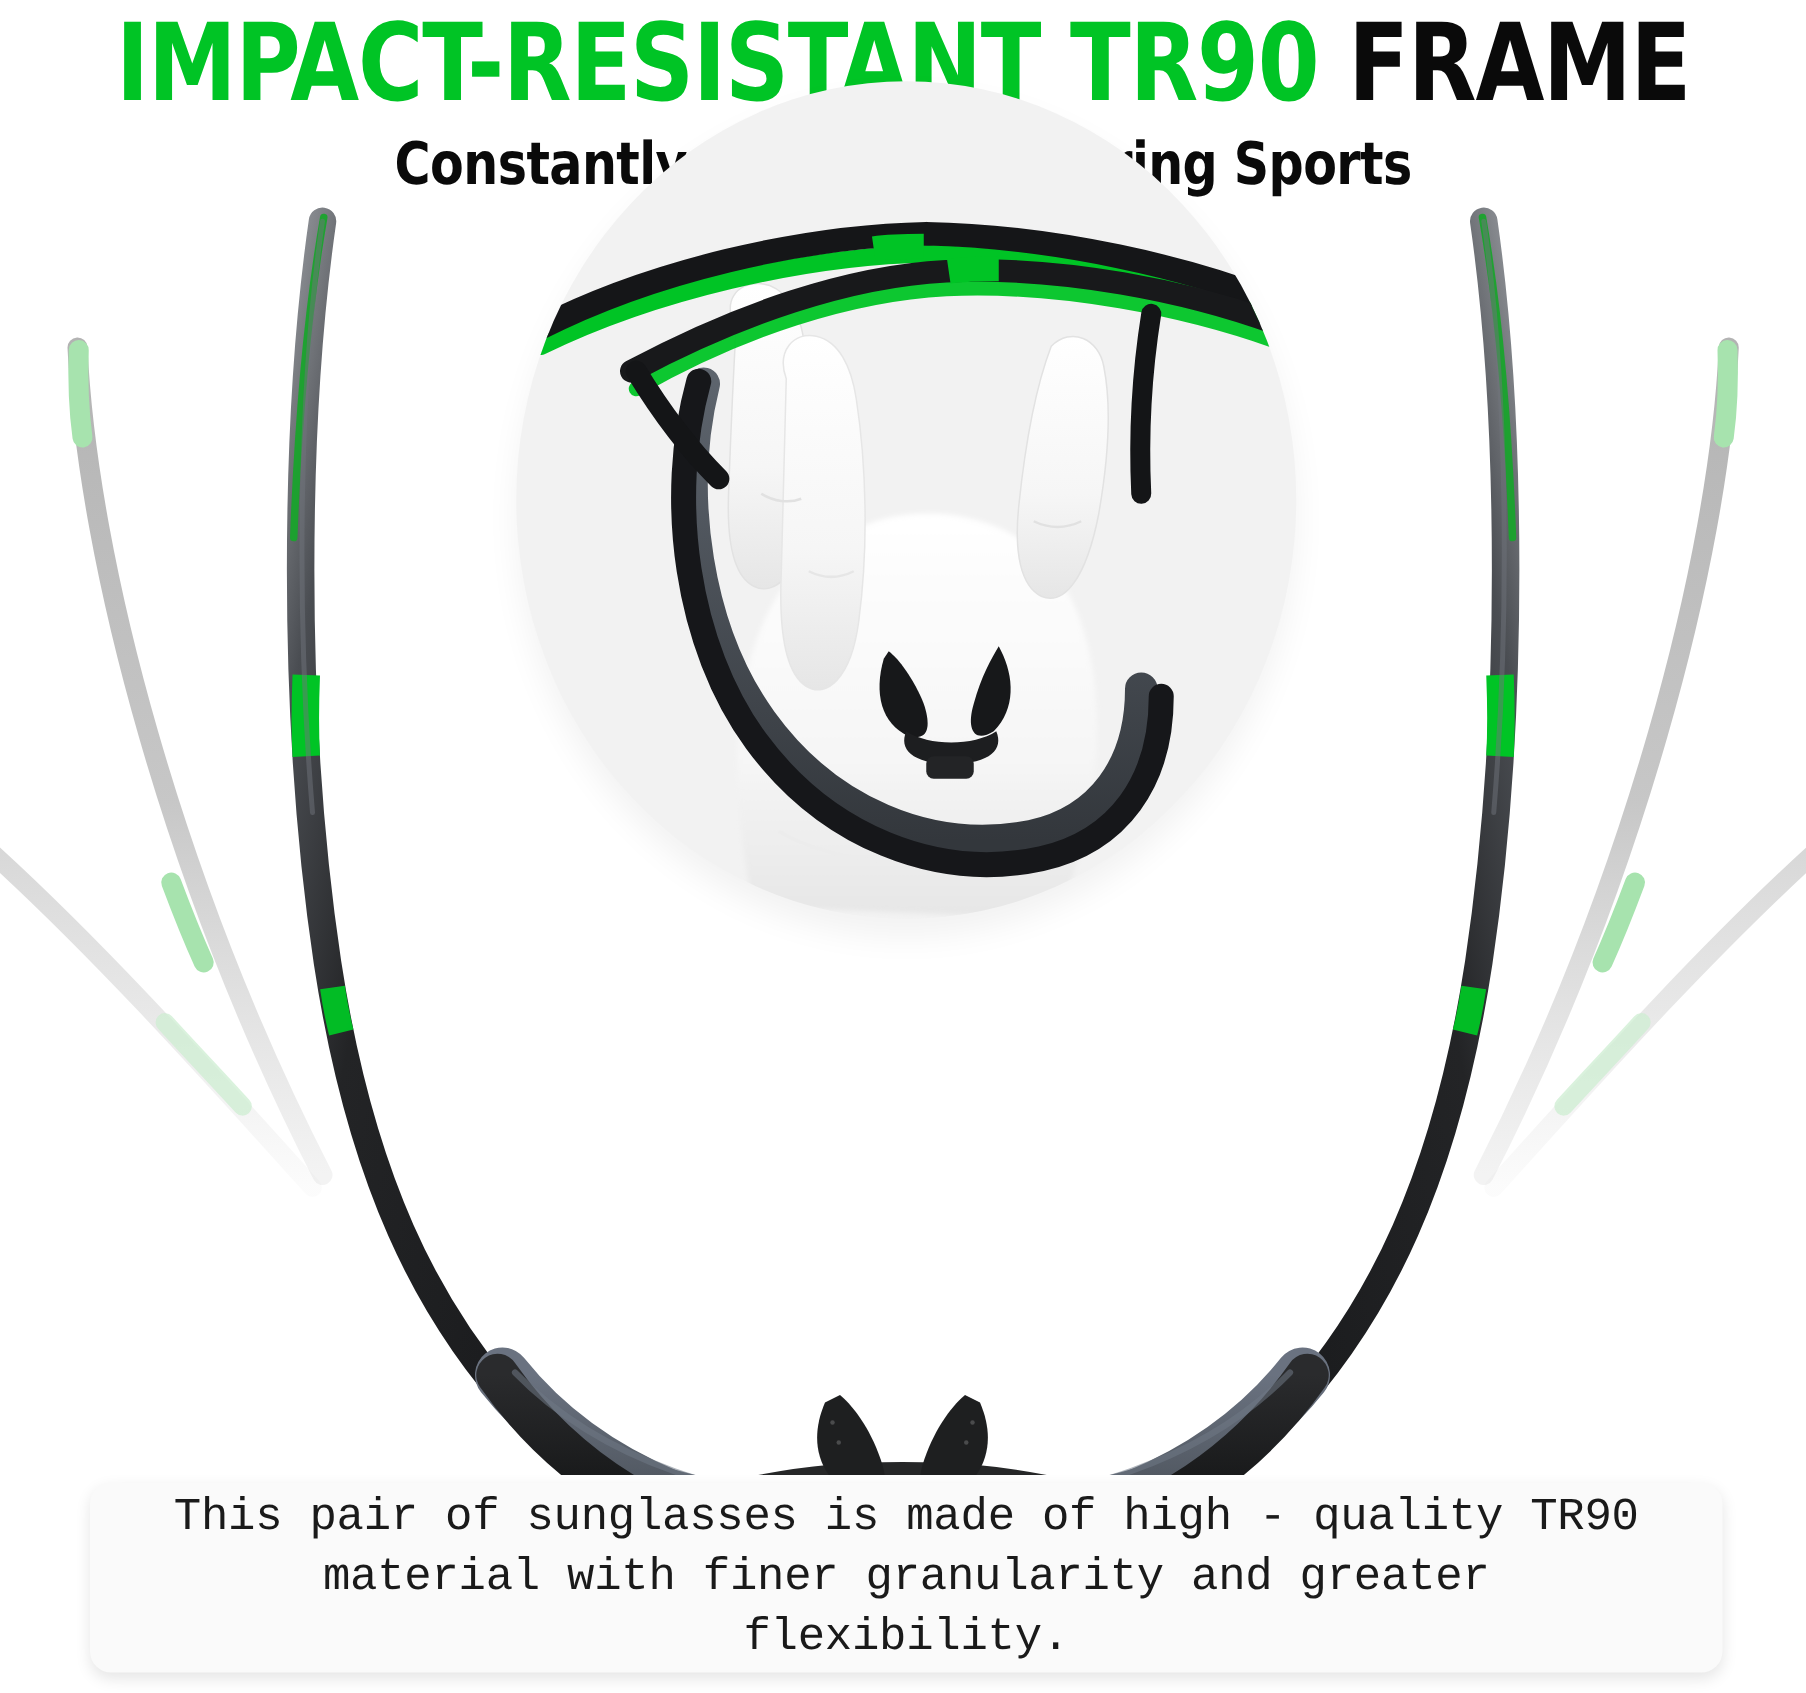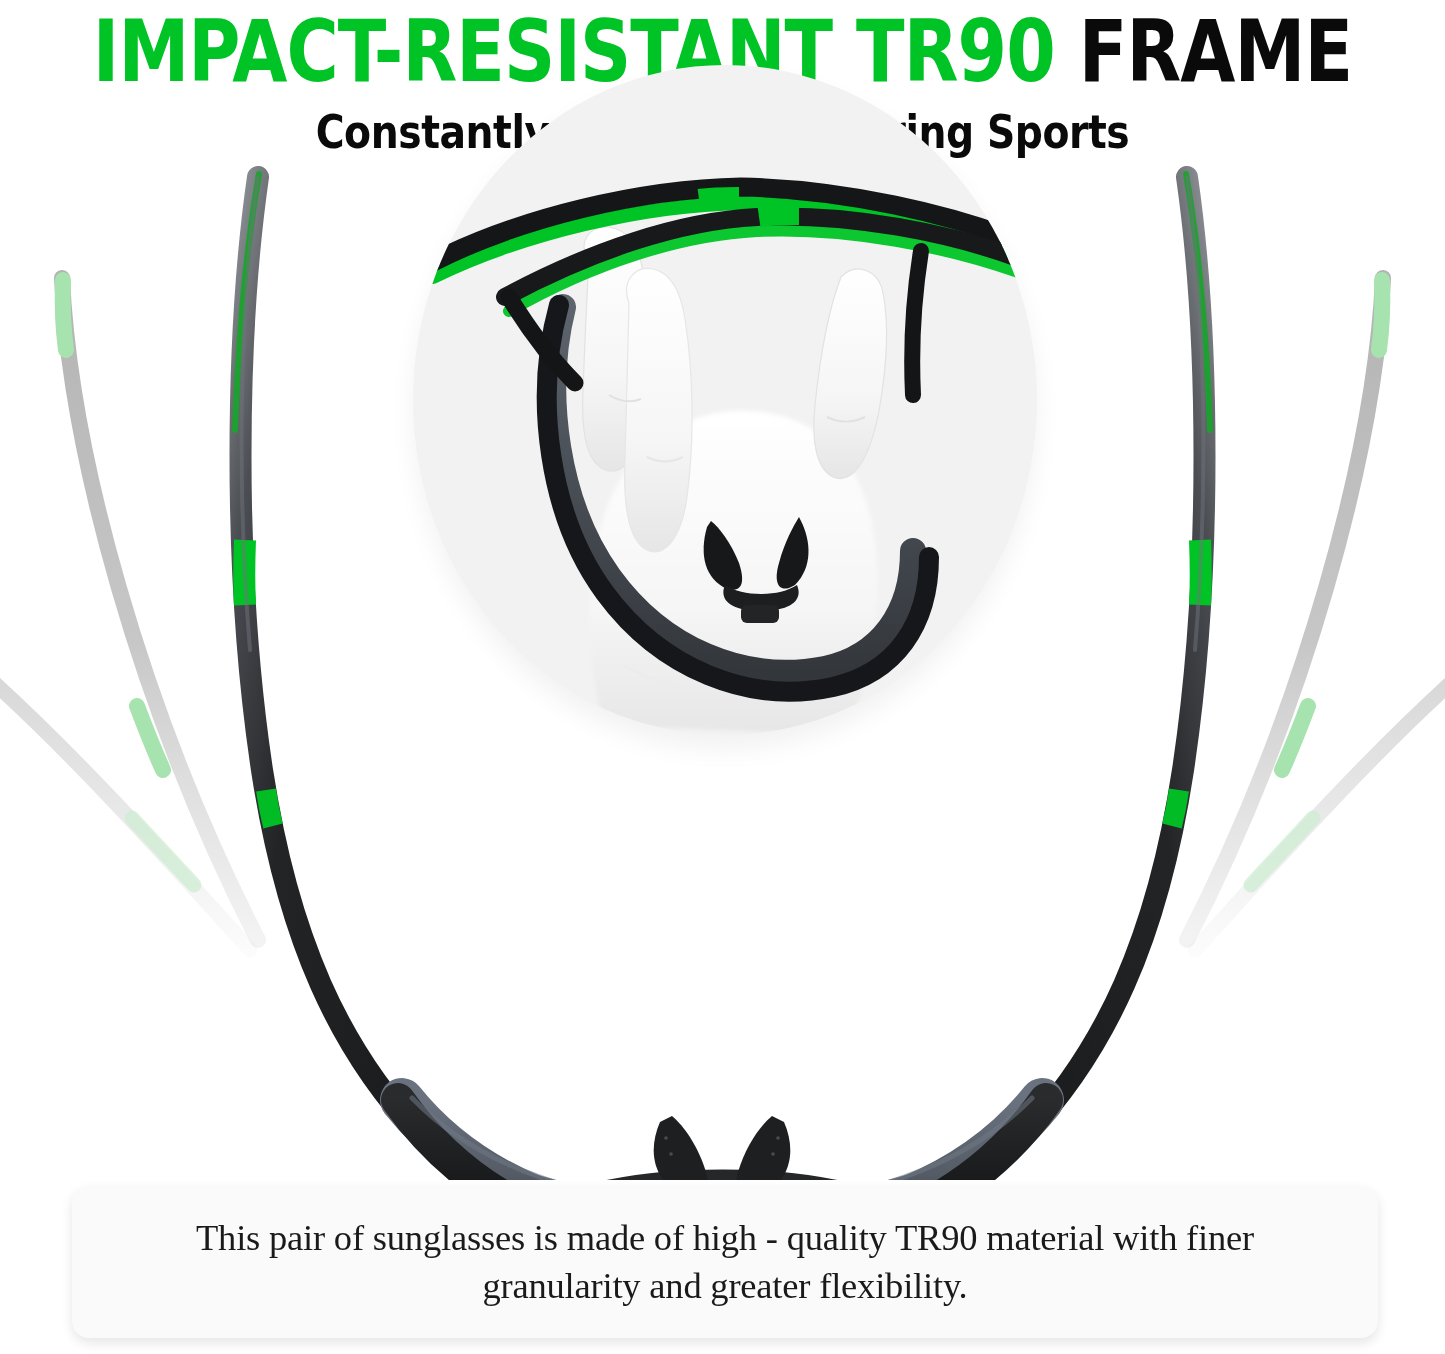--- a/index.html
+++ b/index.html
@@ -62,21 +62,21 @@
   #caption-card{
     position:absolute;left:72px;top:1186px;width:1306px;height:152px;
     background:#fafafa;
     border-radius:17px;
     box-shadow:0 5px 12px rgba(0,0,0,0.10);
     display:flex;align-items:center;justify-content:center;
   }
   #caption-text{
     width:1180px;
     text-align:center;
-    font-family:Liberation Serif, serif;
+    font-family:Liberation Mono, monospace;
     font-size:36.5px;
     line-height:48px;
     color:#1a1a1a;
     letter-spacing:-0.2px;
   }
 </style>
 </head>
 <body>
 
 <div id="header">

